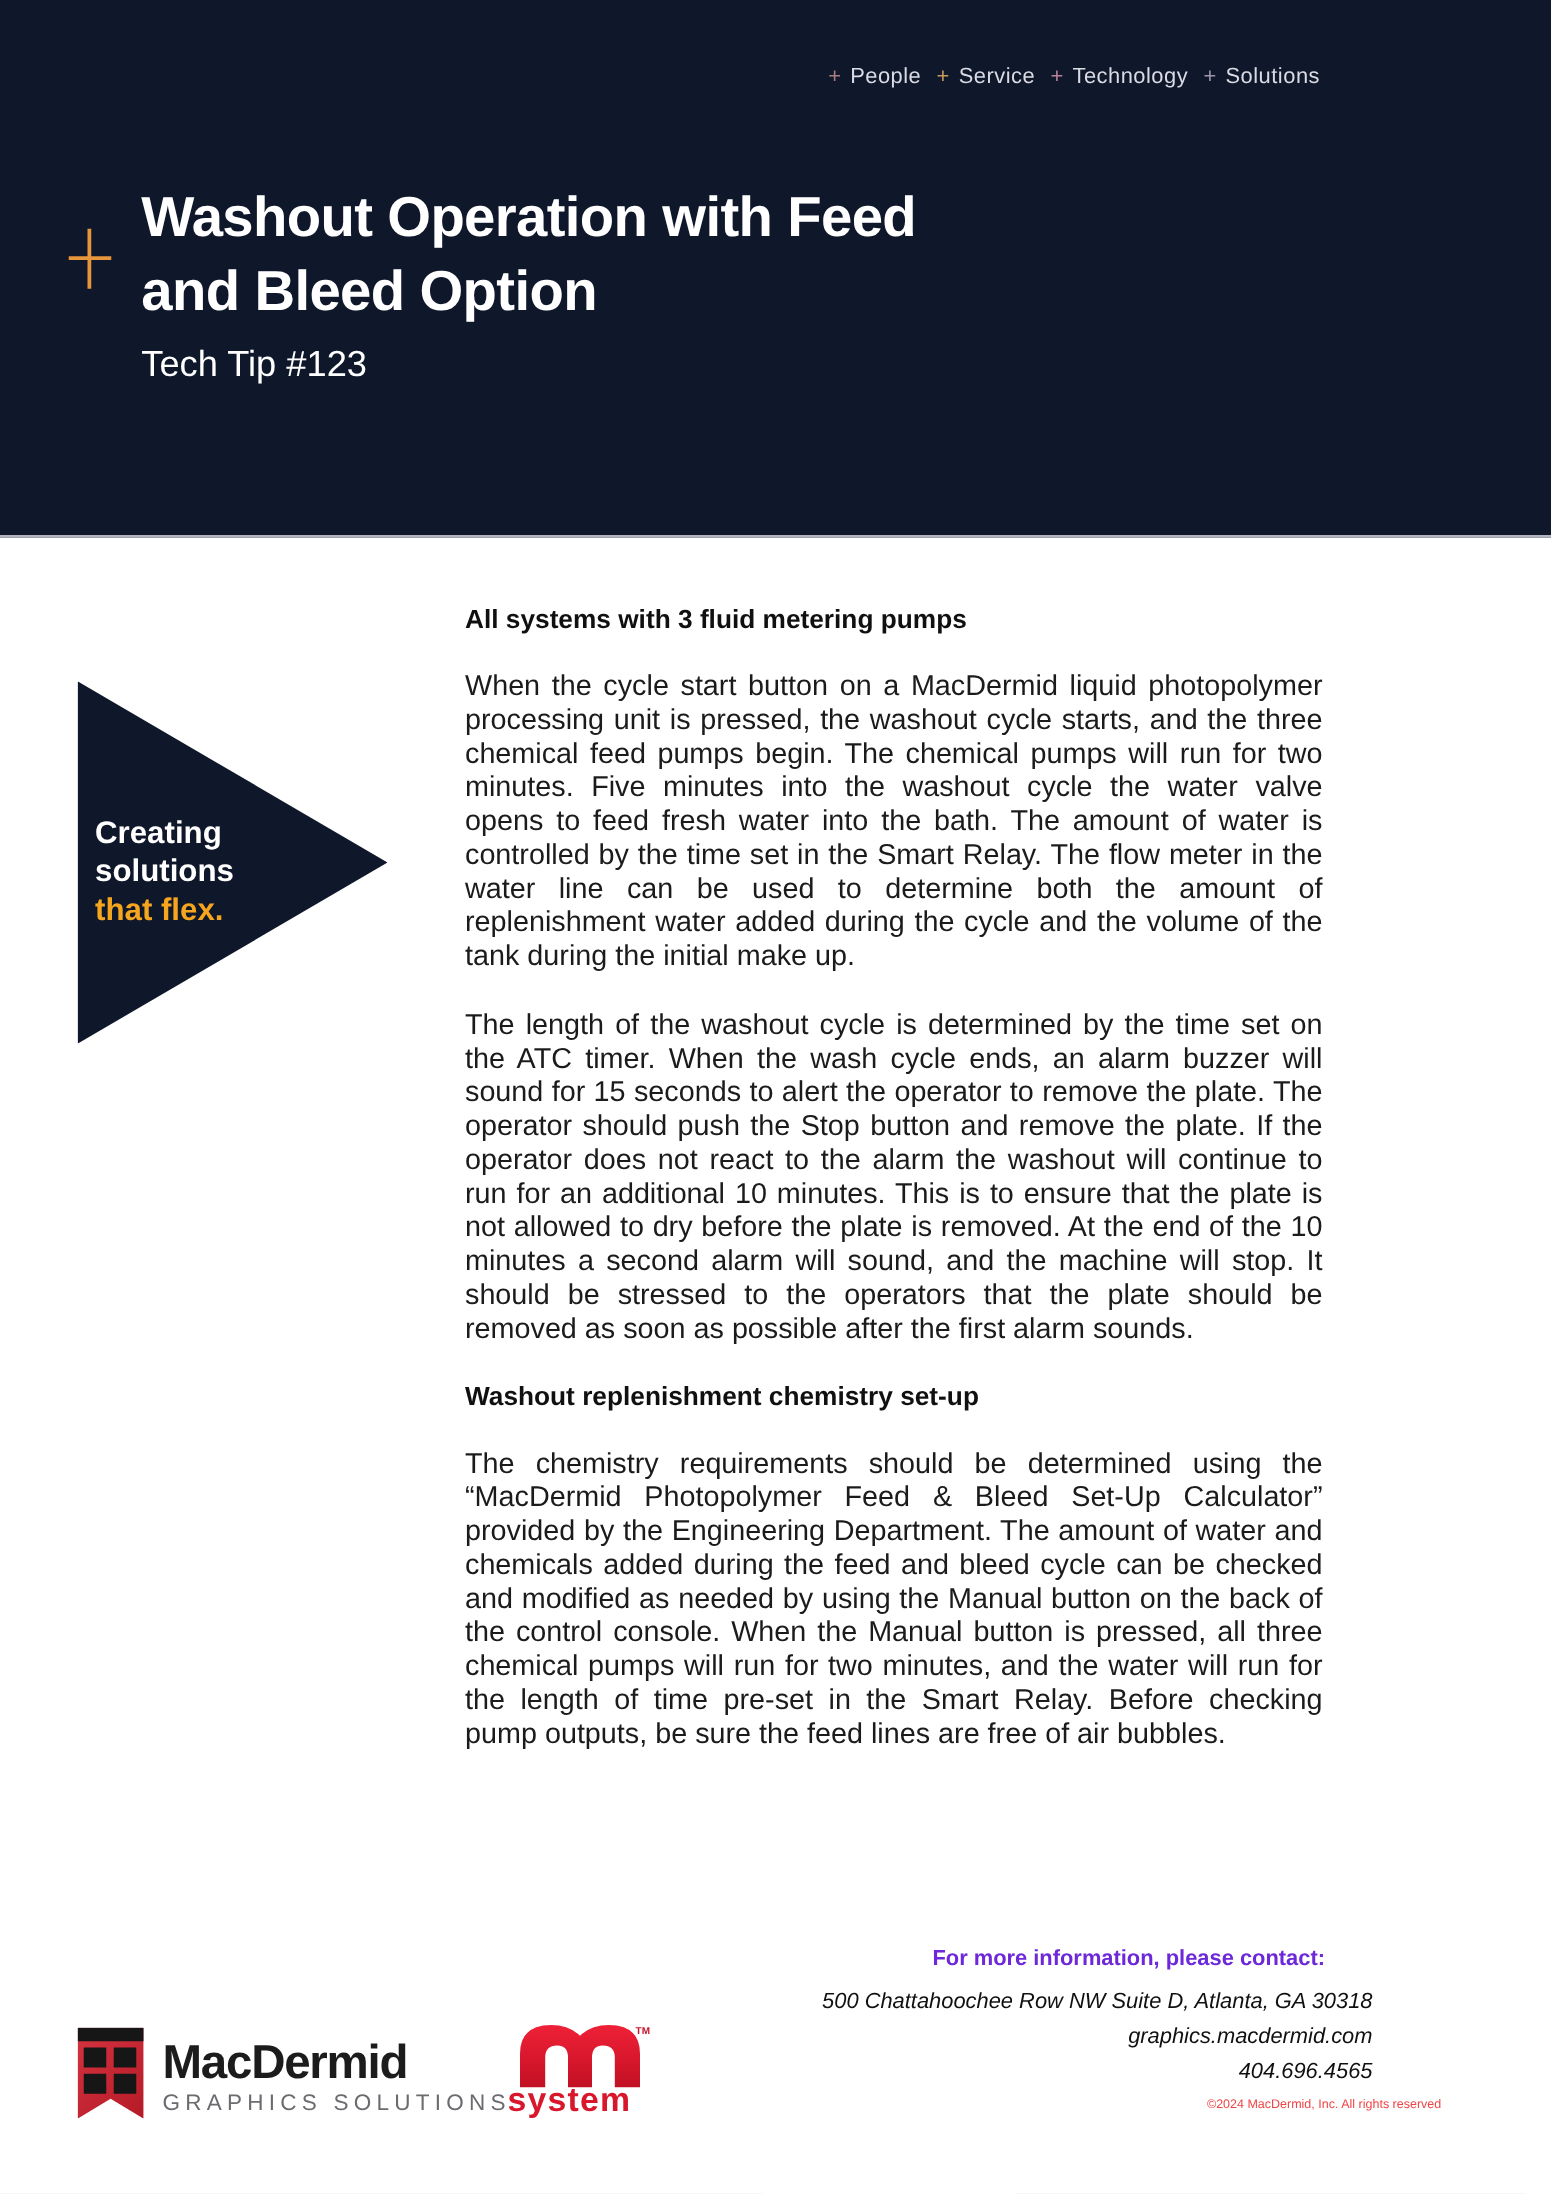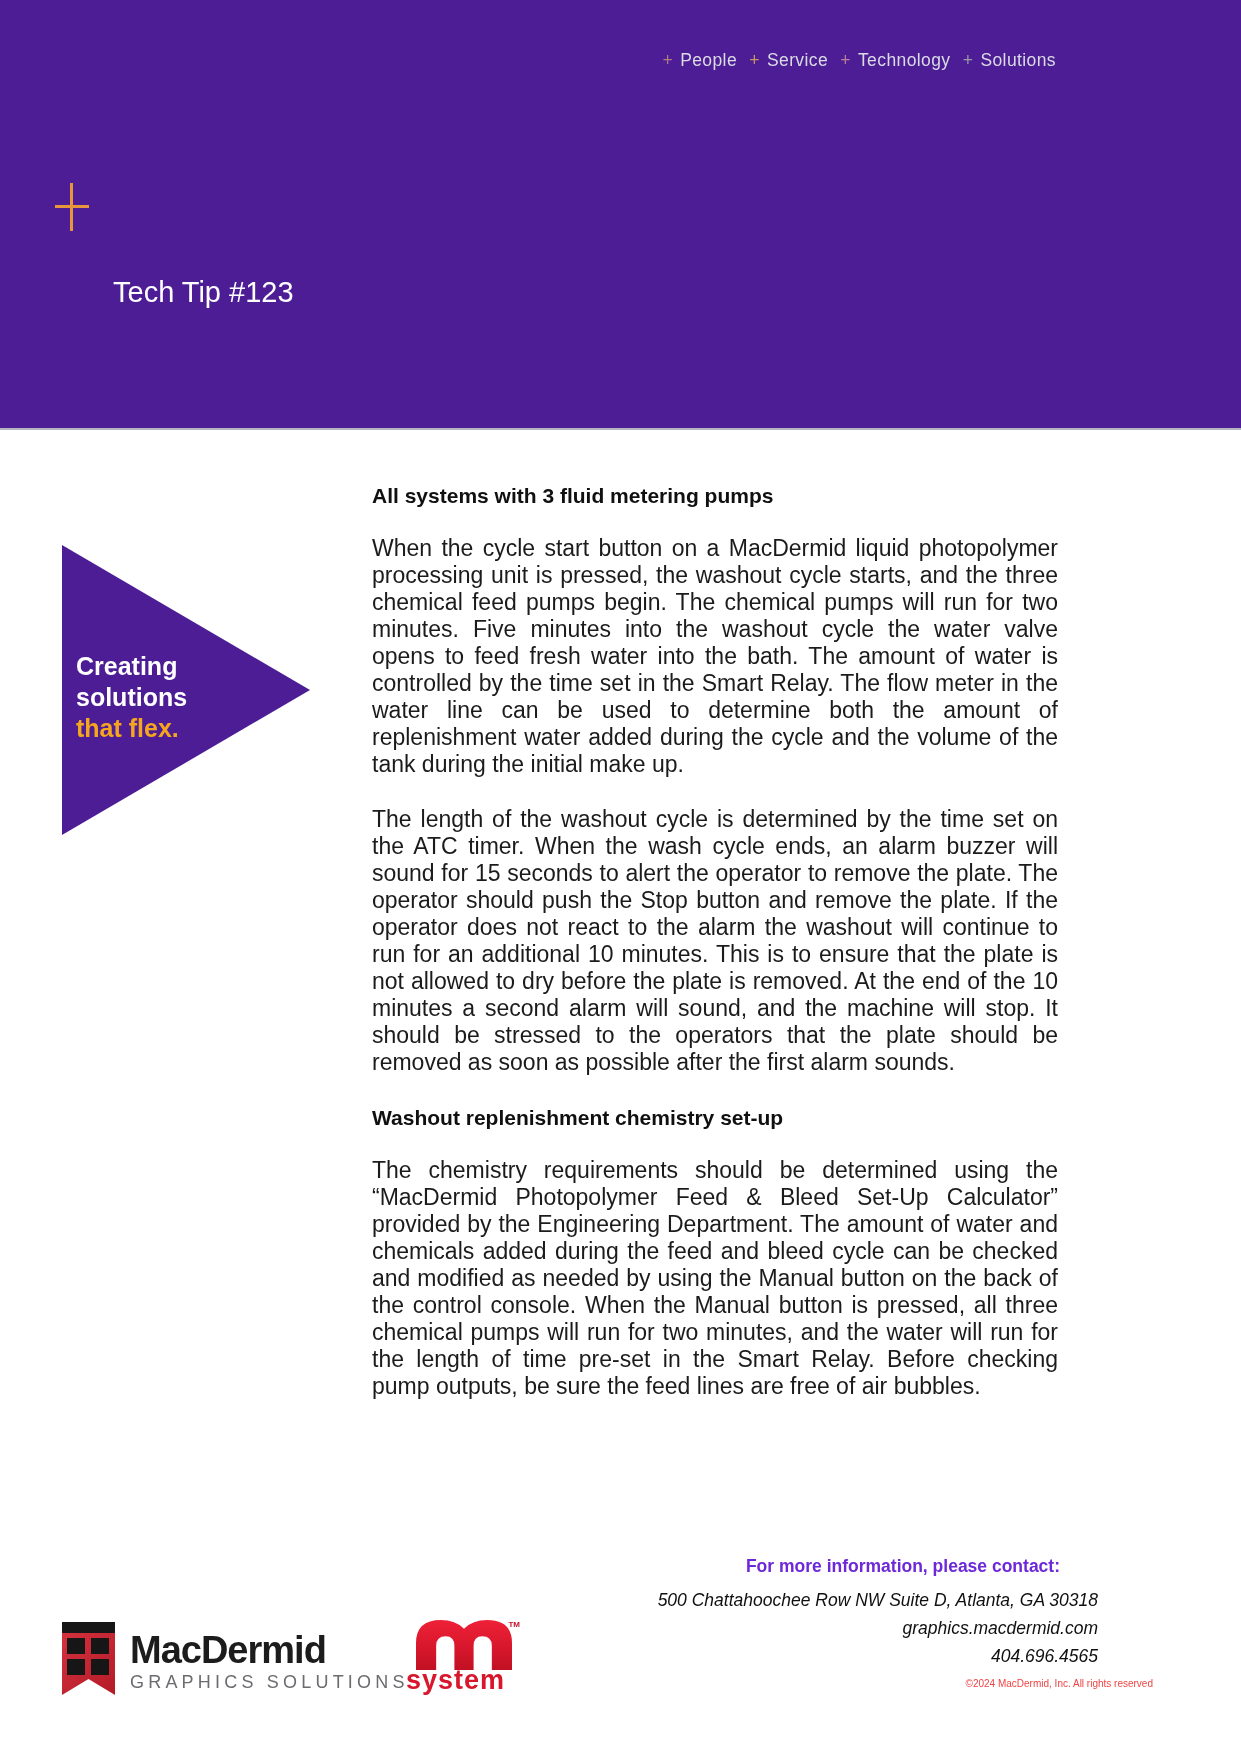--- a/index.html
+++ b/index.html
@@ -6,21 +6,21 @@
   html,body { background:#e9e9e9; }
   .page {
     position:relative; width:1241px; height:1755px; margin:0 auto;
     background:#ffffff; overflow:hidden;
     font-family:"Liberation Sans", sans-serif; color:#1b1b1b;
   }
 
   
   .header {
     position:absolute; top:0; left:0; width:1241px; height:430px;
-    background:#4c1d95; border-bottom:2px solid #b3b4c2;
+    background:#0f172a; border-bottom:2px solid #b3b4c2;
   }
   .tagline {
     position:absolute; top:50px; right:185px;
     font-size:17.5px; letter-spacing:.4px; color:#dadbe4; font-weight:400;
     white-space:nowrap;
   }
   .tagline .plus { margin:0 7px; font-weight:400; }
   .plus-icon { position:absolute; left:55px; top:183px; width:34px; height:48px; }
   .plus-icon .h { position:absolute; left:0; top:22px; width:34px; height:3px; background:#e8963c; }
   .plus-icon .v { position:absolute; left:15px; top:0; width:3px; height:48px; background:#e8963c; }
@@ -31,21 +31,21 @@
   }
   .doc-title span { display:block; }
   .doc-subtitle {
     position:absolute; left:113px; top:276px;
     color:#ffffff; font-size:29px; font-weight:400;
   }
 
   
   .triangle {
     position:absolute; left:62px; top:545px; width:248px; height:290px;
-    background:#4c1d95;
+    background:#0f172a;
     clip-path:polygon(0 0, 100% 50%, 0 100%);
   }
   .triangle-text {
     position:absolute; left:14px; top:106px;
     font-size:25px; font-weight:bold; line-height:31px; color:#ffffff;
   }
   .triangle-text span { display:block; }
 
   
   .content { position:absolute; left:372px; top:482px; width:686px; }
@@ -105,20 +105,24 @@
       <span class="plus" style="color: rgb(199, 153, 93);">+</span><span>Service</span>
       <span class="plus" style="color: rgb(185, 128, 154);">+</span><span>Technology</span>
       <span class="plus" style="color: rgb(158, 149, 168);">+</span><span>Solutions</span>
     </div>
 
     <div class="plus-icon">
       <div class="h"></div>
         <div class="v"></div>
     </div>
 
+    <h1 class="doc-title">
+      <span>Washout Operation with Feed</span>
+      <span>and Bleed Option</span>
+    </h1>
     <div class="doc-subtitle">Tech Tip #123</div>
   </div>
 
   <div class="triangle">
     <div class="triangle-text">
       <span>Creating</span>
       <span>solutions</span>
       <span style="color: rgb(245, 166, 30);">that flex.</span>
     </div>
   </div>

